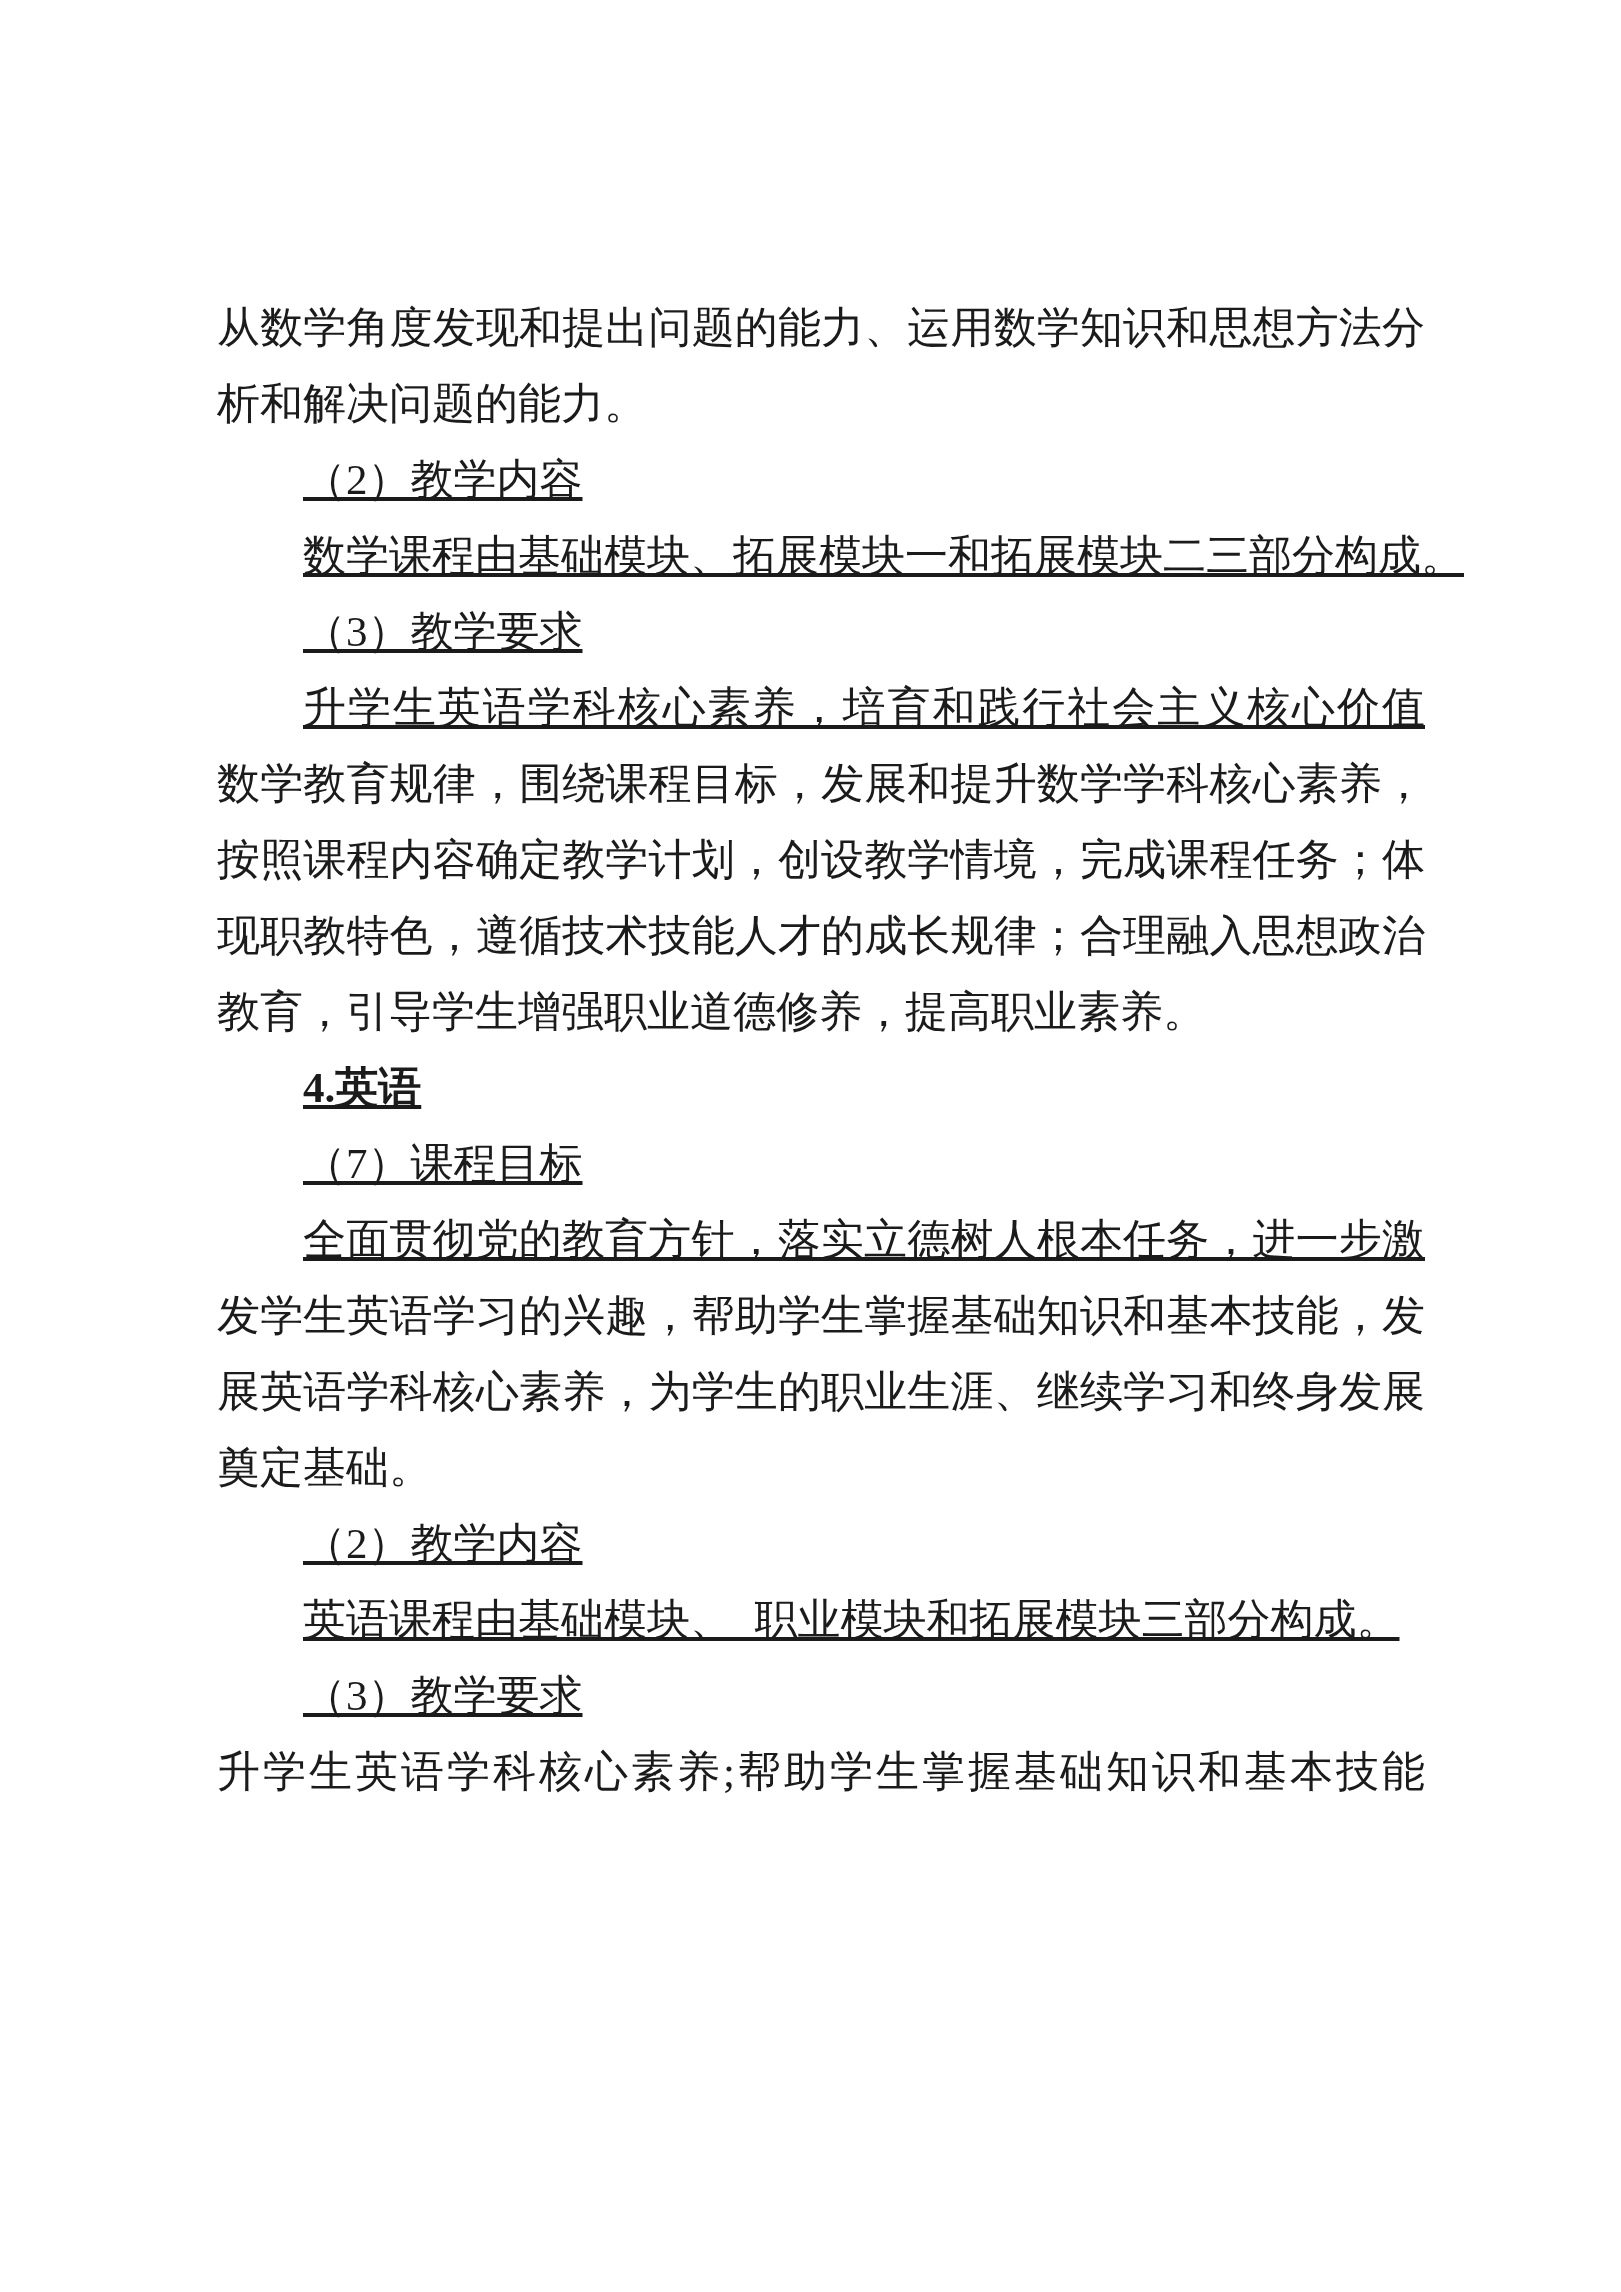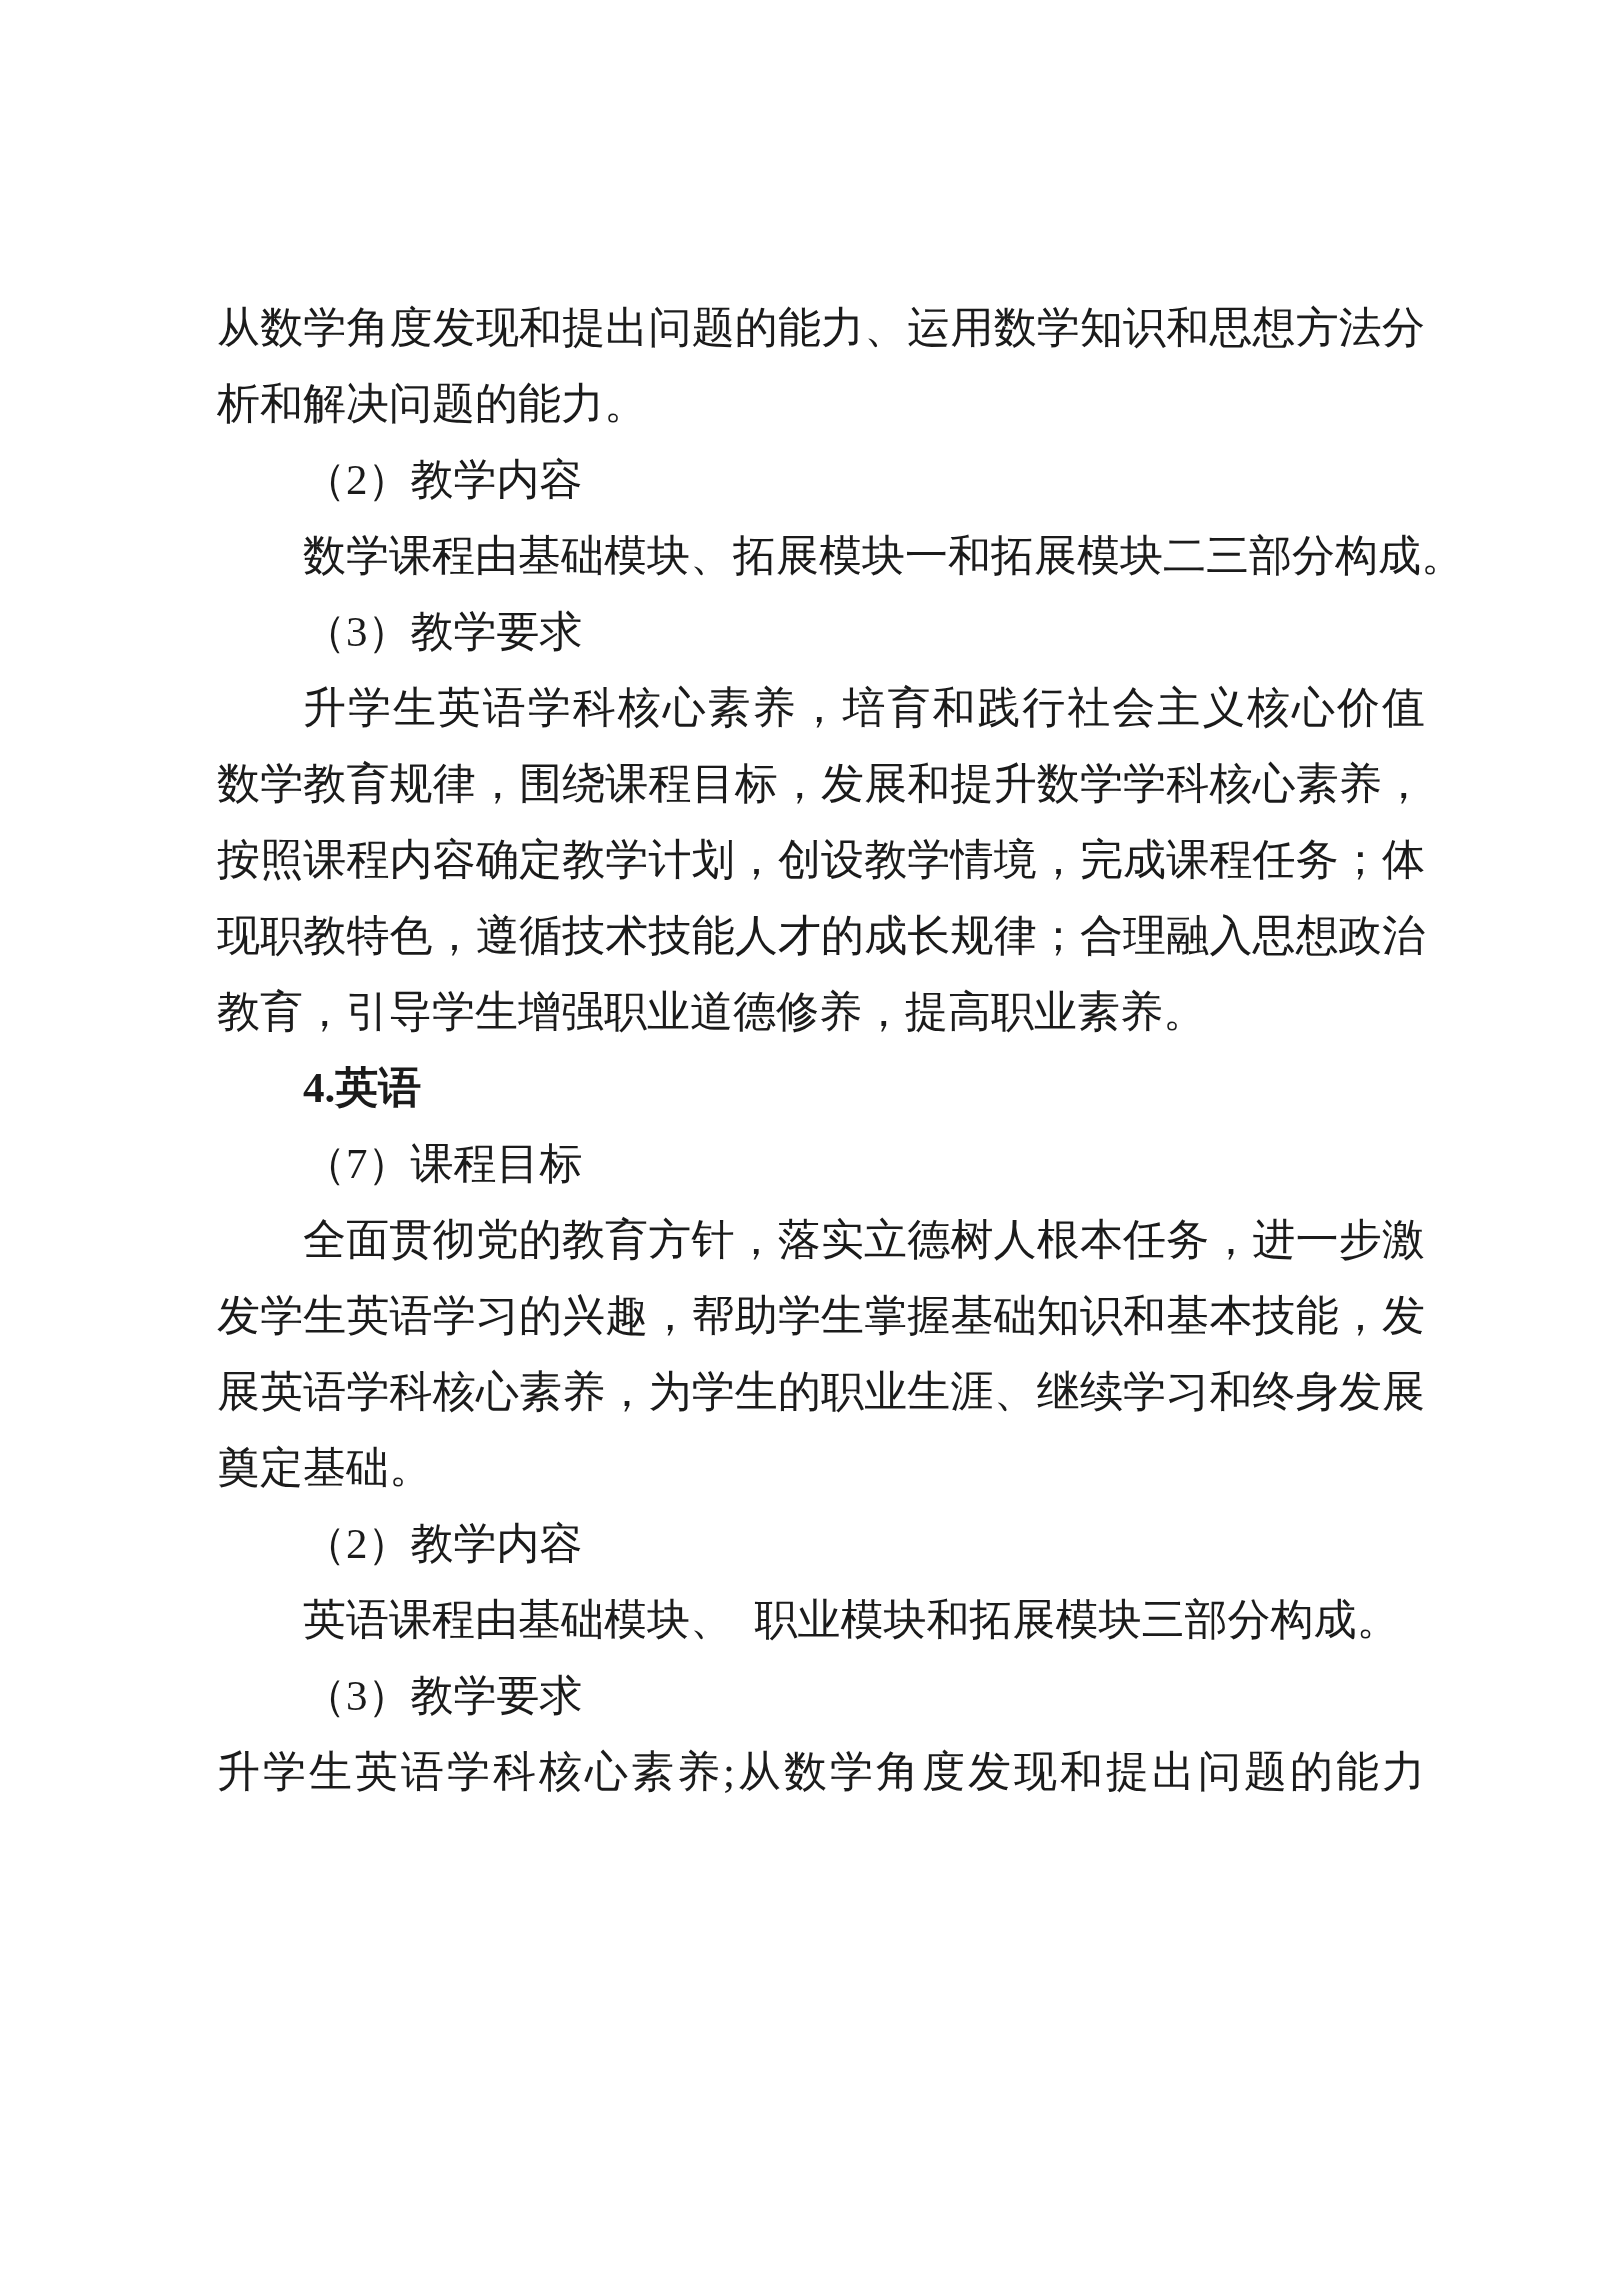--- a/index.html
+++ b/index.html
@@ -37,20 +37,21 @@
     letter-spacing: 0;
     white-space: nowrap;
   }
   .line.j {
     white-space: normal;
     text-align: justify;
     text-align-last: justify;
   }
   .line.indent {
     padding-left: 86px;
+    text-decoration: underline;
   }
   .line.bold {
     font-weight: bold;
   }
 </style>
 </head>
 <body>
 
 <div class="page">
   <div class="content">
@@ -66,16 +67,16 @@
       <div class="line">教育，引导学生增强职业道德修养，提高职业素养。</div>
       <div class="line indent bold">4.英语</div>
       <div class="line indent">（7）课程目标</div>
       <div class="line indent j">全面贯彻党的教育方针，落实立德树人根本任务，进一步激</div>
       <div class="line j">发学生英语学习的兴趣，帮助学生掌握基础知识和基本技能，发</div>
       <div class="line j">展英语学科核心素养，为学生的职业生涯、继续学习和终身发展</div>
       <div class="line">奠定基础。</div>
       <div class="line indent">（2）教学内容</div>
       <div class="line indent">英语课程由基础模块、 职业模块和拓展模块三部分构成。</div>
       <div class="line indent">（3）教学要求</div>
-      <div class="line j">升学生英语学科核心素养;从数学角度发现和提出问题的能力</div>
+      <div class="line j">升学生英语学科核心素养;帮助学生掌握基础知识和基本技能</div>
     </div>
 </div>
 
 
 </body></html>

